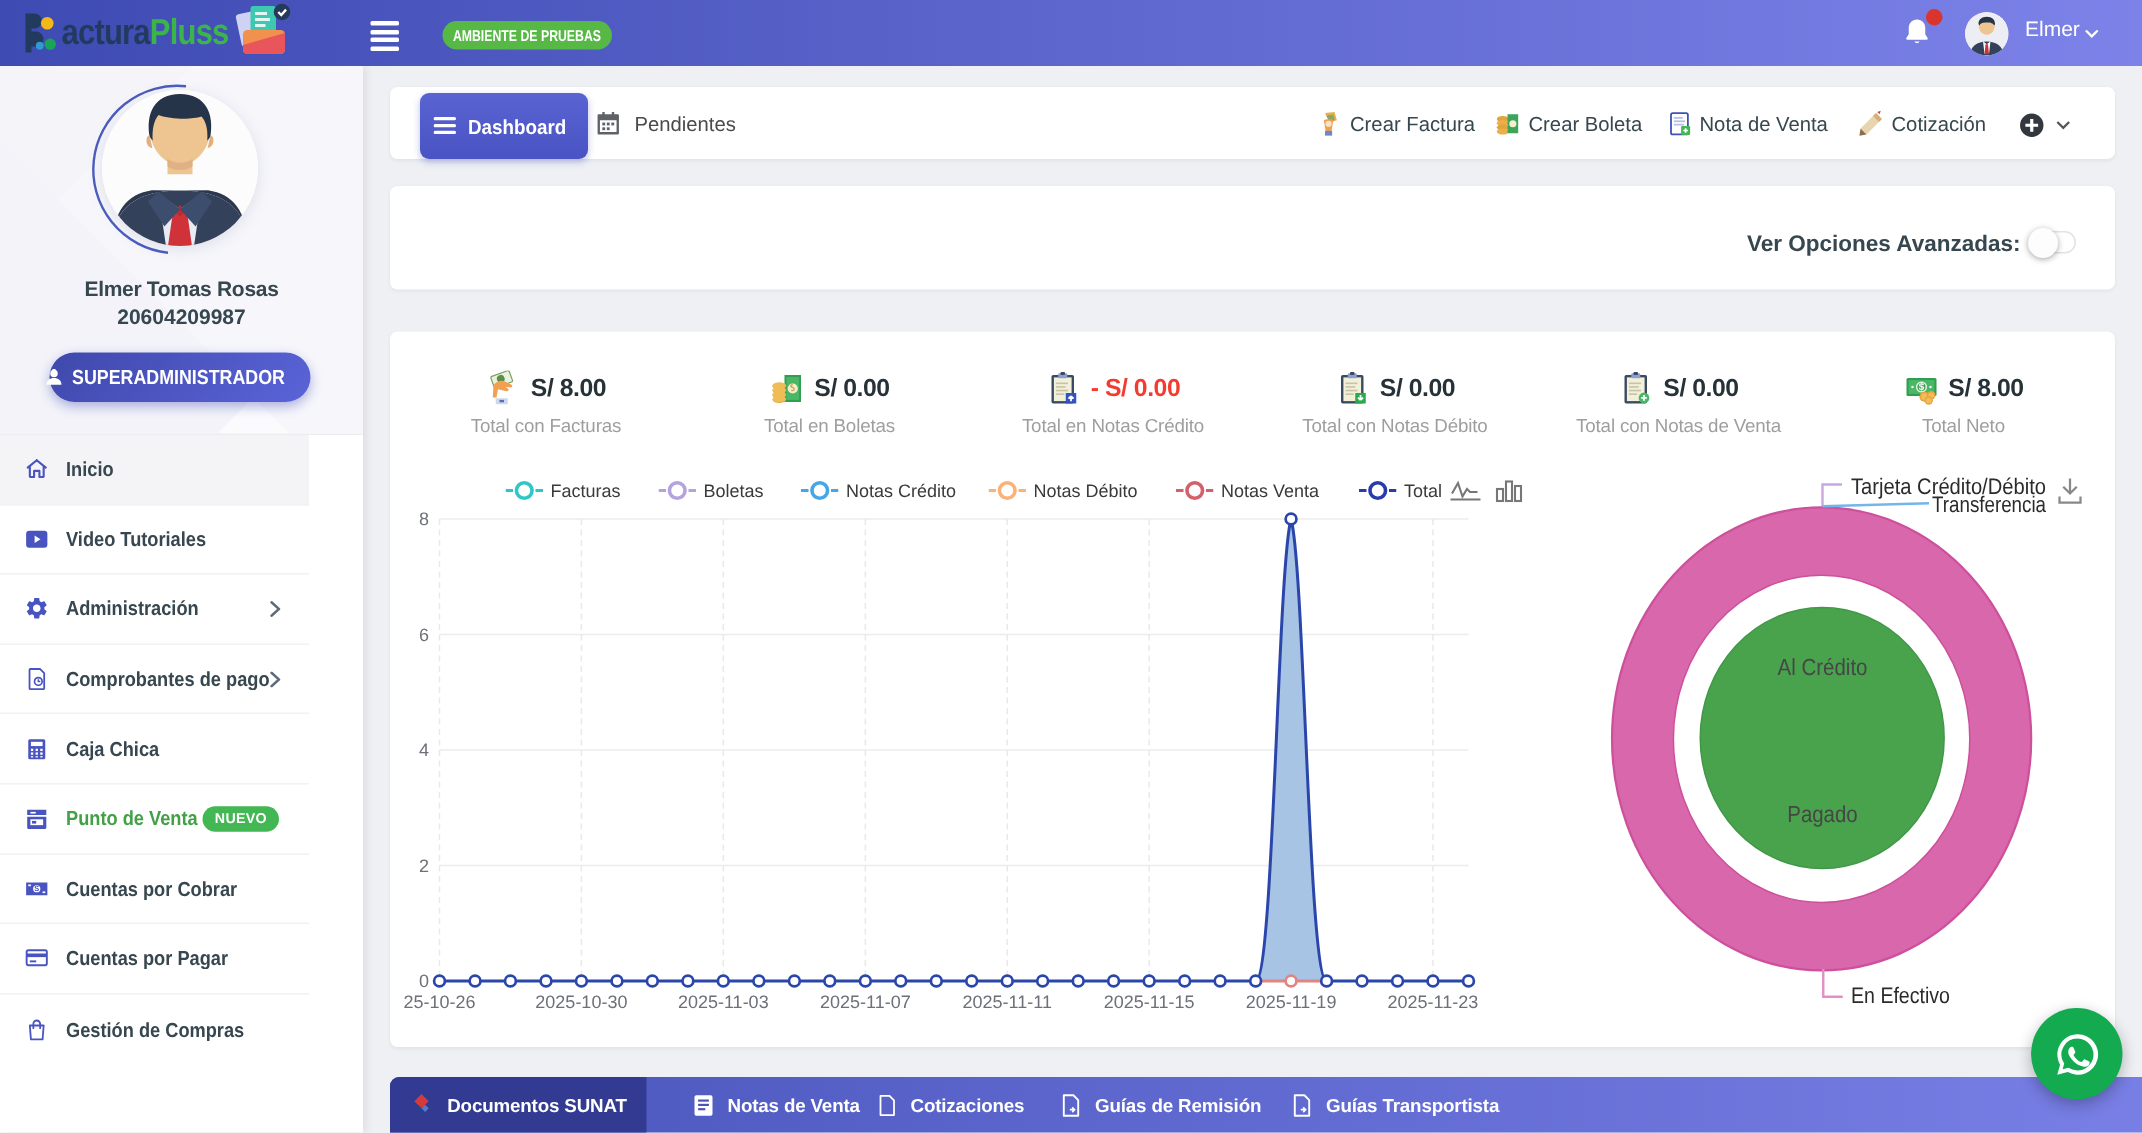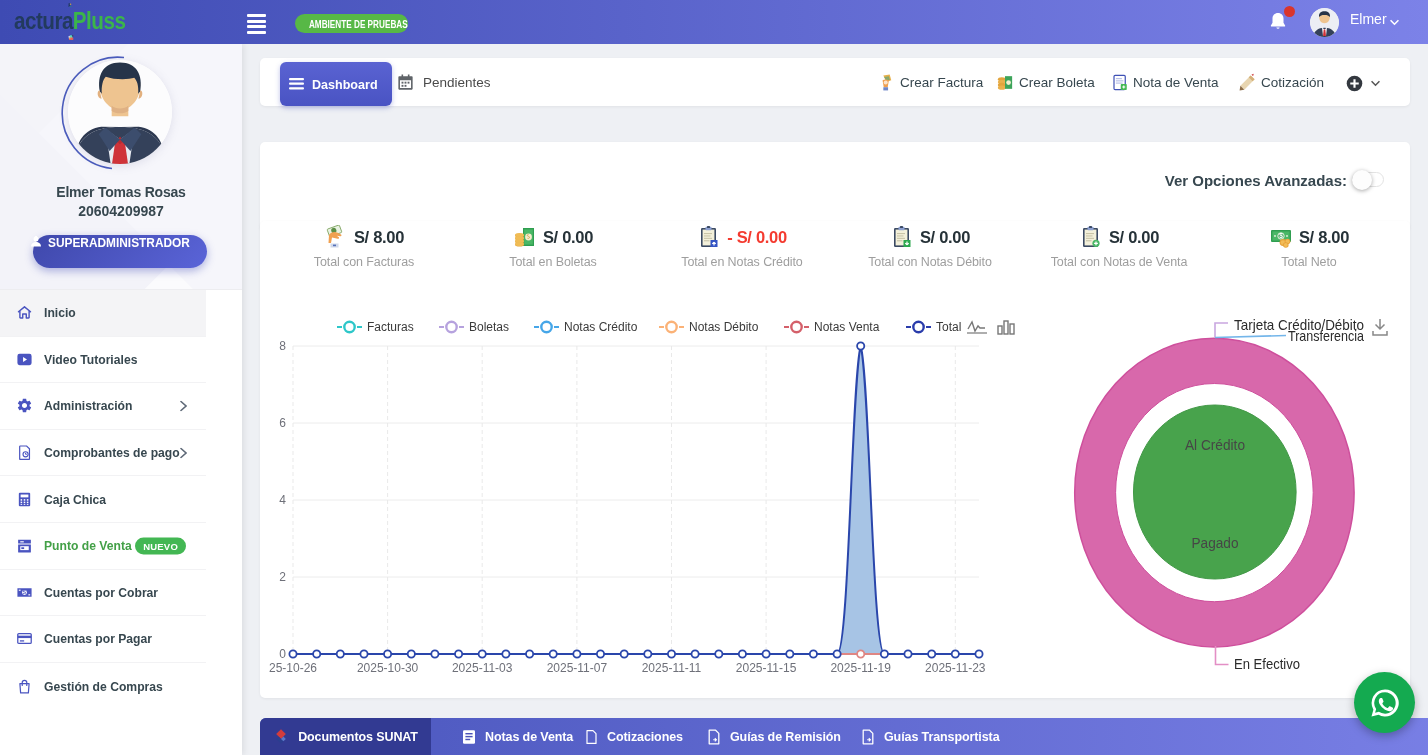--- a/index.html
+++ b/index.html
@@ -6,33 +6,33 @@
 html,body { width:1428px; height:755px; overflow:hidden; font-family:"Liberation Sans", sans-serif; background:#eef0f4; }
 #header { position:absolute; left:0; top:0; width:1428px; height:44px; background:linear-gradient(90deg,#3e4bb3,#7c82e8); z-index:30; }
 #sidebar { position:absolute; left:0; top:44px; width:242px; height:711px; background:#fff; z-index:20; box-shadow:2px 0 6px rgba(0,0,0,0.08); }
 .card { position:absolute; background:#fff; border-radius:5px; box-shadow:0 1px 3px rgba(0,0,0,0.06); }
 .mi { position:relative; height:46.6px; display:flex; align-items:center; padding-left:16px; border-bottom:1px solid #f2f2f4; }
 .mic { width:17px; height:17px; margin-right:11px; flex:none; }
 .mlb { font-size:13.5px; font-weight:bold; color:#37474f; display:inline-block; transform:scaleX(0.9); transform-origin:left center; white-space:nowrap; }
 .chev { position:absolute; right:19px; top:50%; transform:translateY(-50%); width:7px; height:11px; }
 .topact { position:absolute; top:0; height:48px; display:flex; align-items:center; }
 .topact span { font-size:13.5px; color:#37474f; margin-left:4px; }
-.statcol { position:absolute; top:4px; width:192px; text-align:center; }
+.statcol { position:absolute; top:26px; width:192px; text-align:center; }
 .statval { font-size:16.5px; font-weight:bold; color:#263238; letter-spacing:-0.3px; }
 .statlbl { font-size:12.5px; color:#9e9e9e; margin-top:6px; letter-spacing:-0.1px; }
 .litem { position:absolute; top:0; display:flex; align-items:center; height:22px; }
 .litem span { font-size:12px; color:#3a3a3a; margin-left:5px; }
 .btab { position:absolute; top:0; display:flex; align-items:center; height:37px; white-space:nowrap; }
 .btxt { color:#fff; font-size:12.5px; font-weight:bold; margin-left:8px; letter-spacing:-0.1px; }
 </style>
 </head>
 <body>
 <div id="header">
 
-  <div style="position:absolute;left:14px;top:3px;height:38px;display:flex;align-items:center;flex-direction:column;">
+  <div style="position:absolute;left:14px;top:3px;height:38px;display:flex;align-items:center;">
     <svg width="26" height="30" viewBox="0 0 26 30" style="margin-right:1px;">
       <path d="M3 2 h6 a5 5 0 0 1 5 5 a5 5 0 0 1 -5 5 h-2 v2 h3 a5 5 0 0 1 0 10 h-3 v4 H3 z" fill="#223a5e"></path>
       <circle cx="17.5" cy="8.5" r="4.2" fill="#f5b81c"></circle>
       <circle cx="12.5" cy="23.5" r="2.6" fill="#2f9ad0"></circle>
       <circle cx="19.5" cy="22.5" r="3.8" fill="#18a558"></circle>
     </svg>
     <span style="font-size:24px;font-weight:bold;color:#223a5e;letter-spacing:-0.6px;display:inline-block;transform:scaleX(0.86);transform-origin:left center;margin-right:-17px;">actura<span style="color:#3bb54a;">Pluss</span></span>
     <svg width="40" height="40" viewBox="0 0 40 40" style="margin-left:2px;">
       <rect x="4" y="6" width="16" height="22" rx="2" fill="#cfd2f2" transform="rotate(-12 12 17)"></rect>
       <rect x="12" y="2" width="17" height="22" rx="2" fill="#3cc9b0"></rect>
@@ -46,21 +46,21 @@
     </svg>
   </div>
 
   <div style="position:absolute;left:247px;top:14px;width:19px;height:17px;">
     <div style="height:3px;background:#fff;margin-bottom:2.5px;border-radius:1px;"></div>
     <div style="height:3px;background:#fff;margin-bottom:2.5px;border-radius:1px;"></div>
     <div style="height:3px;background:#fff;margin-bottom:2.5px;border-radius:1px;"></div>
     <div style="height:3px;background:#fff;border-radius:1px;"></div>
   </div>
 
-  <div style="position:absolute;left:295px;top:14px;width:113px;height:19px;background:#57b846;border-radius:10px;display:flex;align-items:center;justify-content:flex-start;">
+  <div style="position:absolute;left:295px;top:14px;width:113px;height:19px;background:#57b846;border-radius:10px;display:flex;align-items:center;justify-content:center;">
     <span style="color:#fff;font-size:10.5px;font-weight:bold;display:inline-block;transform:scaleX(0.78);transform-origin:center;white-space:nowrap;">AMBIENTE DE PRUEBAS</span>
   </div>
 
   <div style="position:absolute;left:1266px;top:10px;width:26px;height:26px;">
     <svg width="24" height="24" viewBox="0 0 24 24">
         <path fill="#fff" d="M12 3 c-3.3 0 -5.5 2.4 -5.5 5.6 v4.2 l-1.6 2.6 c-0.3 0.5 0 1.1 0.6 1.1 h13 c0.6 0 0.9 -0.6 0.6 -1.1 l-1.6 -2.6 v-4.2 c0 -3.2 -2.2 -5.6 -5.5 -5.6 z M10.3 17.6 a1.8 1.8 0 0 0 3.4 0 z"></path>
       </svg>
     <div style="position:absolute;right:-3px;top:-4px;width:11px;height:11px;border-radius:50%;background:#d9352c;"></div>
   </div>
 
@@ -104,21 +104,21 @@
       <path d="M64 65 l-14 11.5 l10 11 l10.5 -16 z" fill="#3c4d6d"></path>
       <path d="M6 100 c1.5 -26 18 -35.5 44 -35.5 l-18 -0.2 c-16 2.5 -24.5 13 -26 35.7 z" fill="#2c3850"></path>
       <path d="M94 100 c-1.5 -26 -18 -35.5 -44 -35.5 l18 -0.2 c16 2.5 24.5 13 26 35.7 z" fill="#2c3850"></path>
     </svg>
   </div>
   <svg style="position:absolute;left:60px;top:9px;" width="120" height="120" viewBox="0 0 120 120">
     <path d="M64 4.5 A 55.5 55.5 0 0 0 52 115.5" stroke="#2d41b0" stroke-width="1.6" fill="none" opacity="0.85"></path>
   </svg>
   <div style="position:absolute;left:0;top:140px;width:242px;text-align:center;color:#37474f;font-size:14px;font-weight:bold;letter-spacing:-0.2px;">Elmer Tomas Rosas</div>
   <div style="position:absolute;left:0;top:159px;width:242px;text-align:center;color:#37474f;font-size:14px;font-weight:bold;">20604209987</div>
-  <div style="position:absolute;left:33px;top:191px;width:174px;height:33px;border-radius:17px;background:linear-gradient(135deg,#3f48ab,#5a64d8);display:flex;justify-content:center;box-shadow:0 3px 8px rgba(60,70,180,0.4);">
+  <div style="position:absolute;left:33px;top:191px;width:174px;height:33px;border-radius:17px;background:linear-gradient(135deg,#3f48ab,#5a64d8);display:flex;align-items:center;justify-content:center;box-shadow:0 3px 8px rgba(60,70,180,0.4);">
     <svg width="12" height="13" viewBox="0 0 24 24" style="margin-right:6px;flex:none;">
         <path fill="#fff" d="M12 2 a5 5 0 1 1 0 10 a5 5 0 0 1 0 -10 z M2 22 c0 -6 4.5 -9 10 -9 s10 3 10 9 z"></path>
         <rect x="10" y="1" width="4" height="10" fill="#fff"></rect>
       </svg>
     <span style="color:#fff;font-size:13.5px;font-weight:bold;display:inline-block;transform:scaleX(0.88);transform-origin:left center;white-space:nowrap;">SUPERADMINISTRADOR</span>
   </div>
 
   <div id="menu" style="position:absolute;left:0;top:246px;width:206px;">
     <div class="mi" style="background:#f4f4f6;">
       <svg class="mic" viewBox="0 0 24 24">
@@ -278,21 +278,21 @@
           <circle cx="12" cy="12" r="11" fill="#33383f"></circle>
           <path d="M12 6 v12 M6 12 h12" stroke="#fff" stroke-width="3"></path>
         </svg>
       <svg width="11" height="7" viewBox="0 0 12 8" style="margin-left:7px;">
           <path d="M1.5 1.5 L6 6 L10.5 1.5" stroke="#555" stroke-width="1.7" fill="none"></path>
         </svg>
     </div>
   </div>
 </div>
 
-<div class="card" style="left:260px;top:142px;width:1150px;height:89px;">
+<div class="card" style="left:260px;top:124px;width:1150px;height:69px;">
   <span style="position:absolute;right:63px;top:30px;font-size:15px;color:#37474f;font-weight:bold;">Ver Opciones Avanzadas:</span>
   <div style="position:absolute;right:26px;top:30px;width:32px;height:15px;border:1px solid #e3e3e3;border-radius:8px;background:#fff;">
     <div style="position:absolute;left:-1px;top:-3px;width:20px;height:20px;border-radius:50%;background:#fdfdfd;box-shadow:0 1px 4px rgba(0,0,0,0.35);"></div>
   </div>
 </div>
 
 <div class="card" id="bigcard" style="left:260px;top:221px;width:1150px;height:477px;">
 
   <div class="statcol" style="left:8px;">
     <div style="display:flex;align-items:center;justify-content:center;">

